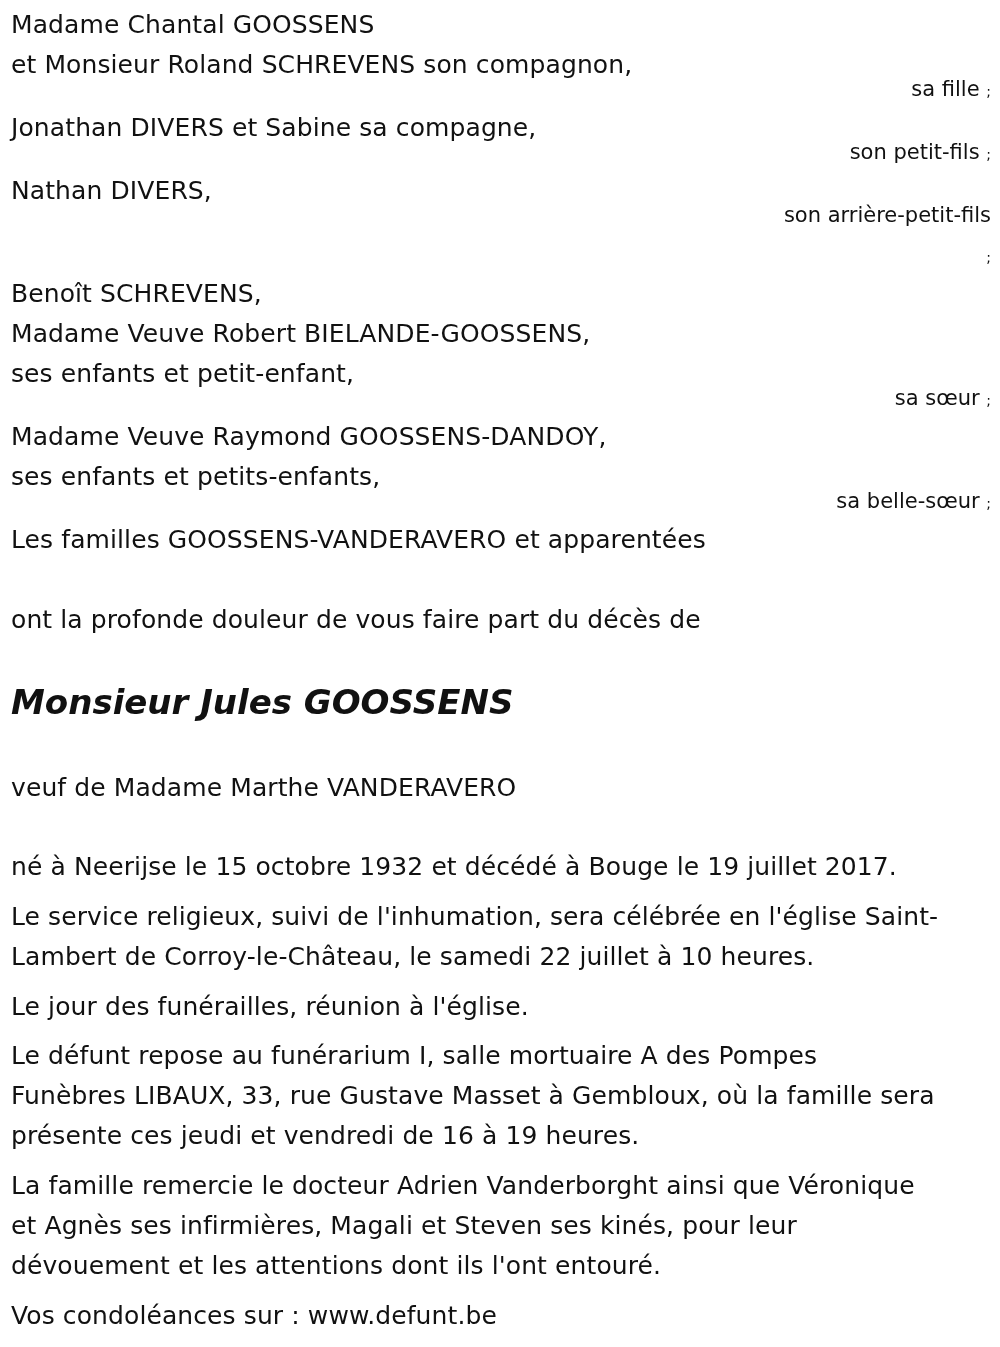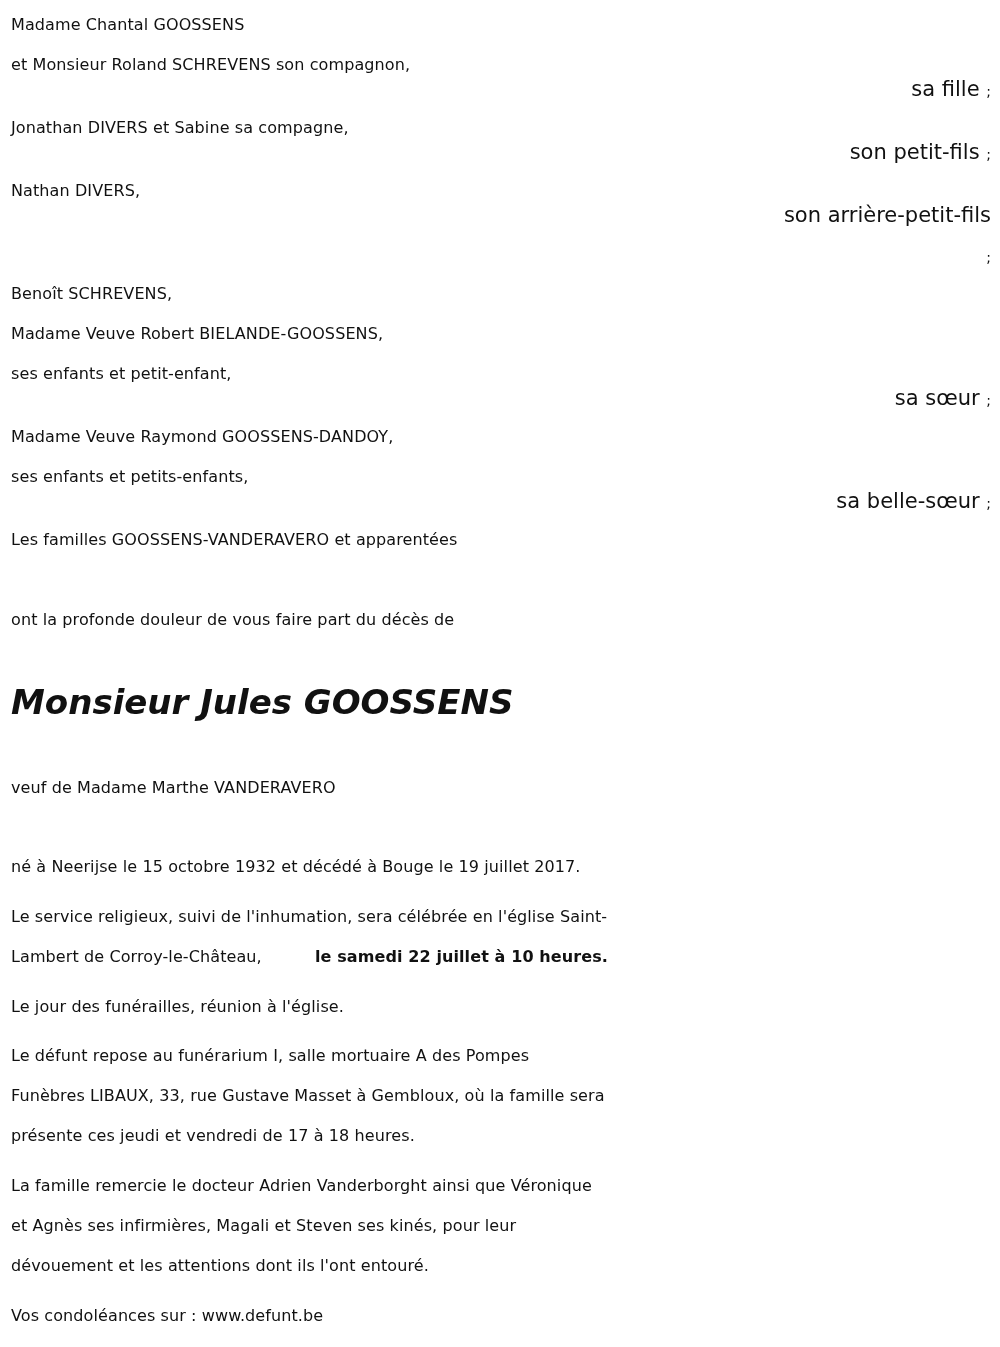--- a/index.html
+++ b/index.html
@@ -1,24 +1,24 @@
 <!DOCTYPE html>
 <html><head>
 <meta charset="utf-8">
 <style>
   html, body { margin: 0; padding: 0; background: #ffffff; }
   body {
     width: 1000px; height: 1347px; overflow: hidden; position: relative;
     font-family: "DejaVu Sans", sans-serif; color: #111111;
   }
-  .line { position: absolute; left: 11px; font-size: 16px; line-height: 30px; white-space: nowrap; letter-spacing: 0.1px; }
+  .line { position: absolute; left: 11px; font-size: 25px; line-height: 30px; white-space: nowrap; letter-spacing: 0.1px; }
   .rel { position: absolute; right: 9px; font-size: 21px; line-height: 28px; white-space: nowrap; text-align: right; }
   .rel .semi { font-size: 14px; }
   .title { position: absolute; left: 11px; font-size: 34px; font-weight: bold; line-height: 44px; white-space: nowrap; font-style: italic; }
-  b { font-weight: bold; margin-left: 48px; }
+  b { font-weight: normal; }
 </style>
 </head>
 <body>
 
 <div class="line" style="top:10px">Madame Chantal GOOSSENS</div>
 <div class="line" style="top:50px">et Monsieur Roland SCHREVENS son compagnon,</div>
 <div class="rel" style="top:75px"><span>sa fille</span> <span class="semi">;</span></div>
 
 <div class="line" style="top:113px">Jonathan DIVERS et Sabine sa compagne,</div>
 <div class="rel" style="top:138px"><span>son petit-fils</span> <span class="semi">;</span></div>
@@ -46,19 +46,19 @@
 
 <div class="line" style="top:852px">né à Neerijse le 15 octobre 1932 et décédé à Bouge le 19 juillet 2017.</div>
 
 <div class="line" style="top:902px">Le service religieux, suivi de l'inhumation, sera célébrée en l'église Saint-</div>
 <div class="line" style="top:942px"><span>Lambert de Corroy-le-Château, </span><b>le samedi 22 juillet à 10 heures.</b></div>
 
 <div class="line" style="top:992px">Le jour des funérailles, réunion à l'église.</div>
 
 <div class="line" style="top:1041px">Le défunt repose au funérarium I, salle mortuaire A des Pompes</div>
 <div class="line" style="top:1081px">Funèbres LIBAUX, 33, rue Gustave Masset à Gembloux, où la famille sera</div>
-<div class="line" style="top:1121px">présente ces jeudi et vendredi de 17 à 18 heures.</div>
+<div class="line" style="top:1121px">présente ces jeudi et vendredi de 16 à 19 heures.</div>
 
 <div class="line" style="top:1171px">La famille remercie le docteur Adrien Vanderborght ainsi que Véronique</div>
 <div class="line" style="top:1211px">et Agnès ses infirmières, Magali et Steven ses kinés, pour leur</div>
 <div class="line" style="top:1251px">dévouement et les attentions dont ils l'ont entouré.</div>
 
 <div class="line" style="top:1301px"><span>Vos condoléances sur : </span><span>www.defunt.be</span></div>
 
 </body></html>

